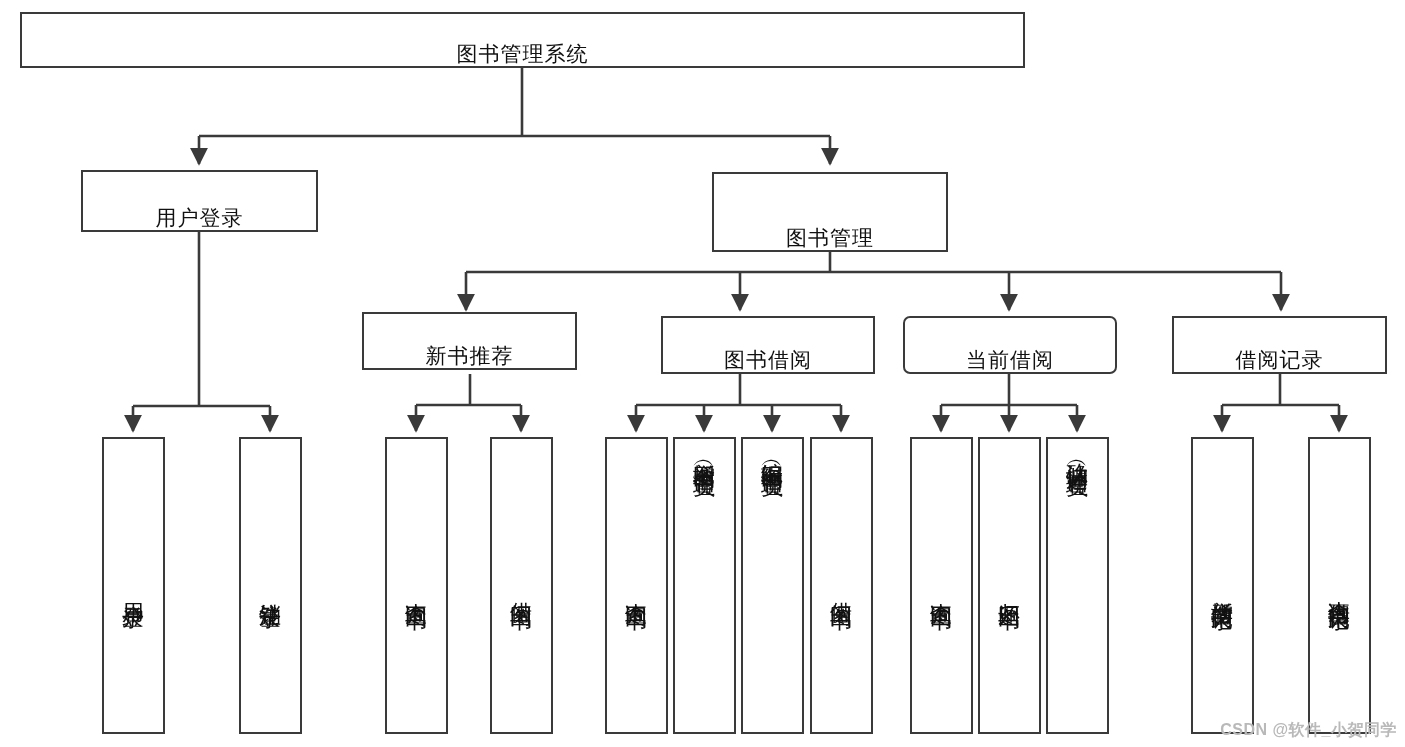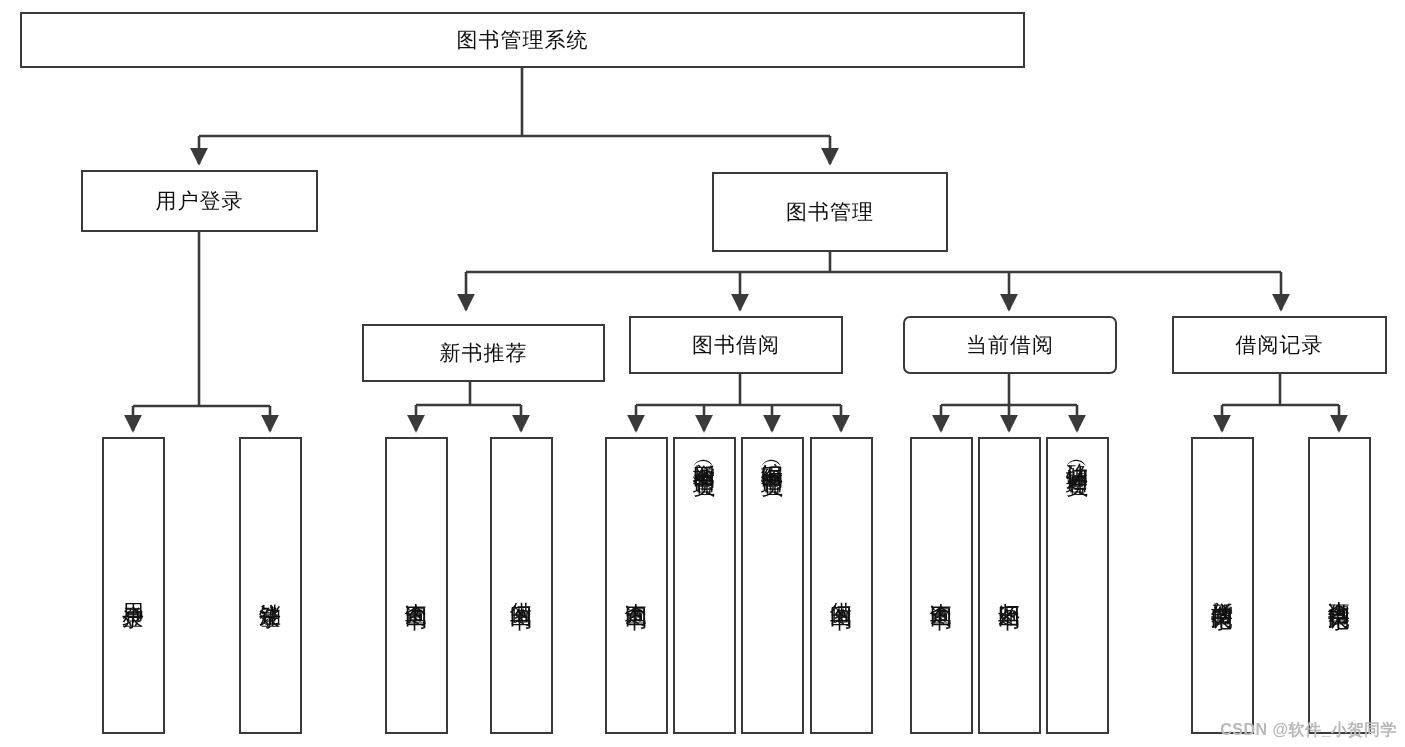--- a/index.html
+++ b/index.html
@@ -34,20 +34,21 @@
     display: flex;
     align-items: center;
     justify-content: center;
     color: #111111;
     z-index: 2;
   }
   .node.horiz {
     font-size: 21px;
     letter-spacing: 1px;
     line-height: 1.2;
+    align-items: flex-end;
   }
   .node.root {
     font-size: 21px;
   }
   .node.vert {
     padding-top: 6px;
     align-items: flex-start;
   }
   .vert .vtext {
     writing-mode: vertical-rl;
@@ -132,24 +133,24 @@
     <span>图书管理系统</span>
   </div>
 
   <div class="node horiz" style="left:81px; top:170px; width:237px; height:62px;">
     <span>用户登录</span>
   </div>
   <div class="node horiz" style="left:712px; top:172px; width:236px; height:80px;">
     <span>图书管理</span>
   </div>
 
-  <div class="node horiz" style="left:362px; top:324px; width:243px; height:58px;">
+  <div class="node horiz" style="left:362px; top:312px; width:215px; height:58px;">
     <span>新书推荐</span>
   </div>
-  <div class="node horiz" style="left:629px; top:316px; width:214px; height:58px;">
+  <div class="node horiz" style="left:661px; top:316px; width:214px; height:58px;">
     <span>图书借阅</span>
   </div>
   <div class="node horiz" style="left:903px; top:316px; width:214px; height:58px;border-radius:7px;">
     <span>当前借阅</span>
   </div>
   <div class="node horiz" style="left:1172px; top:316px; width:215px; height:58px;">
     <span>借阅记录</span>
   </div>
 
   <div class="node vert centered" style="left:102px; top:437px; width:63px; height:297px;">

